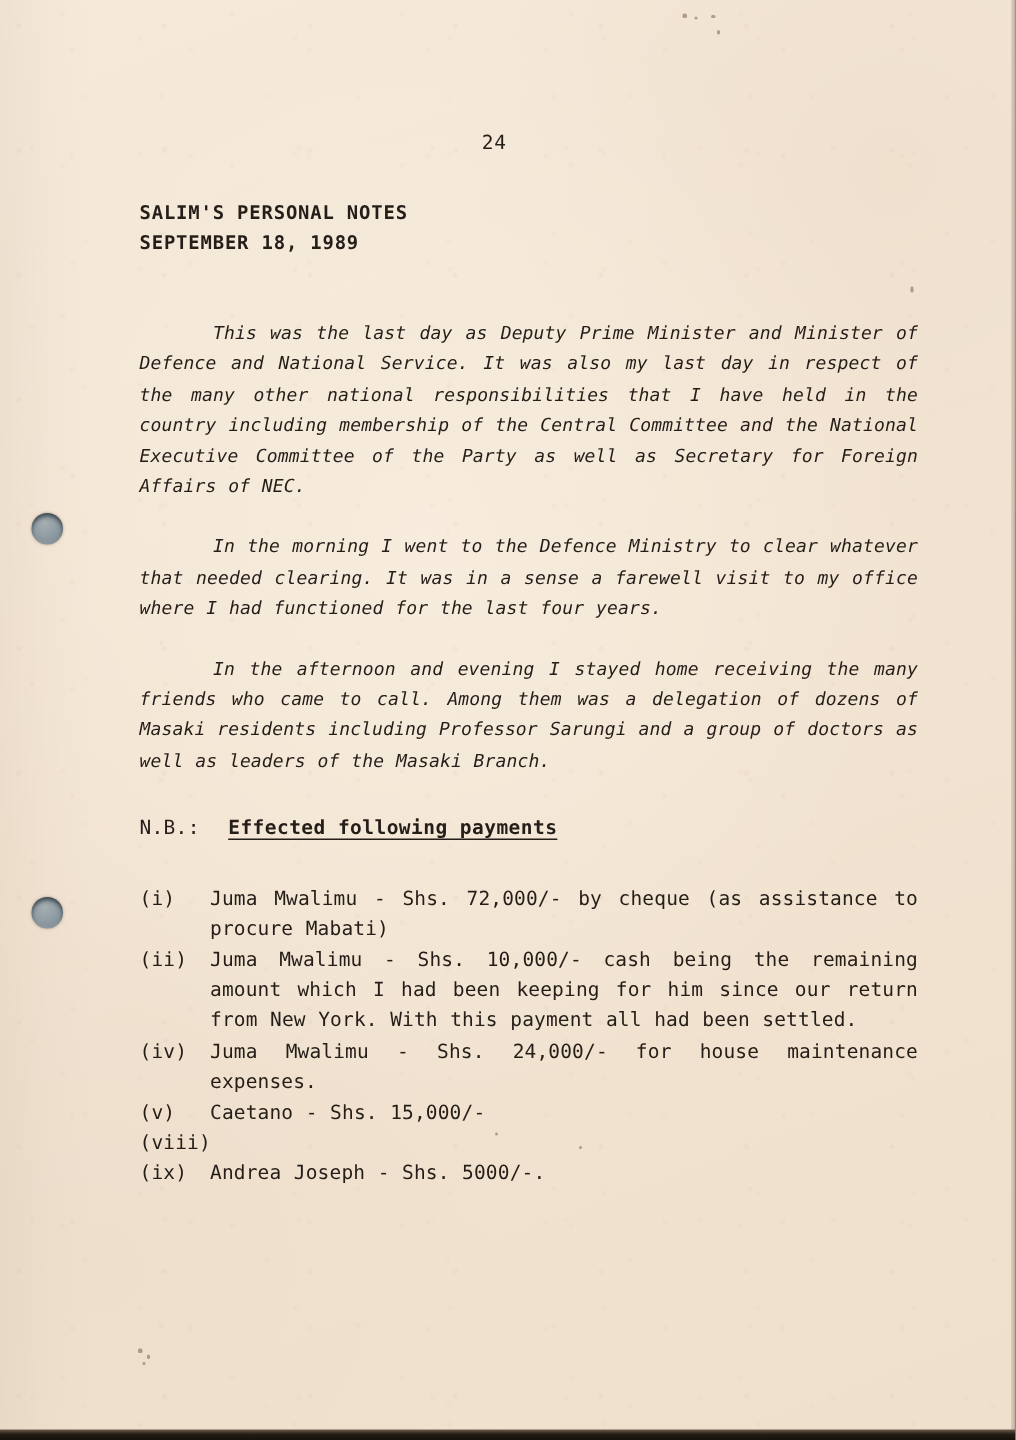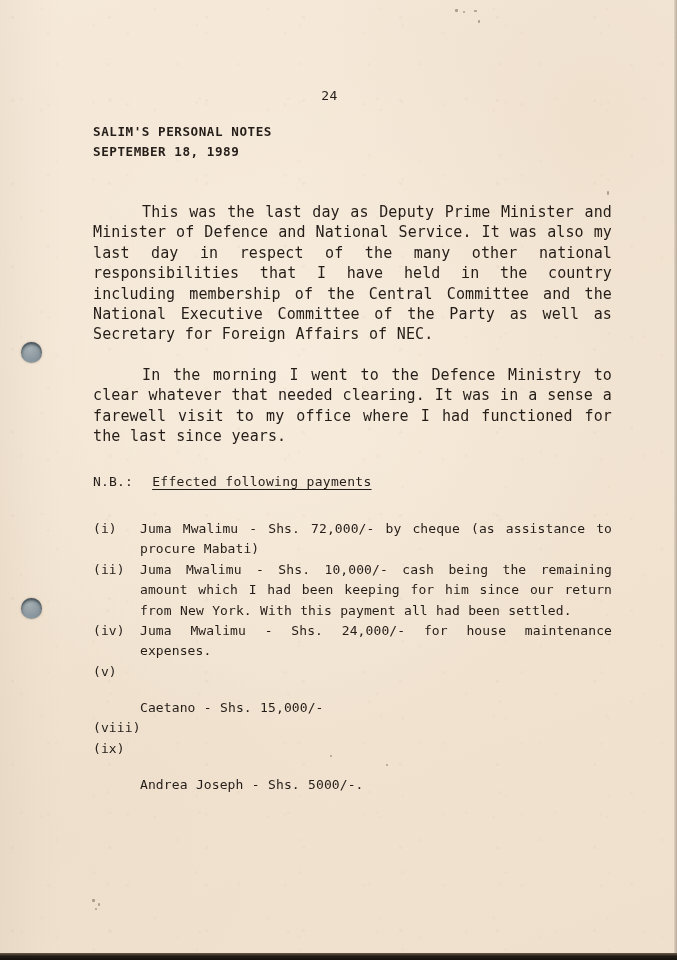--- a/index.html
+++ b/index.html
@@ -86,53 +86,54 @@
     top: 88px;
     text-align: center;
     padding-right: 18px;
     font-size: 13px;
     letter-spacing: .5px;
   }
 
   #content {
     position: absolute;
     left: 93px;
-    top: 122px;
+    top: 132px;
     width: 519px;
   }
 
   .head-line {
     font-size: 12.6px;
     font-weight: bold;
     letter-spacing: .55px;
     line-height: 20px;
     white-space: nowrap;
   }
 
   .para {
-    font-size: 15px;
+    font-size: 12px;
     line-height: 20.4px;
     text-align: justify;
     text-indent: 49px;
     margin: 0;
     letter-spacing: .1px;
     word-spacing: .5px;
+    font-style: italic;
   }
   .para.gap-lg { margin-top: 40px; }
   .para.gap-md { margin-top: 20px; }
 
   .nb-row {
     margin-top: 26px;
     font-size: 13px;
     line-height: 20.4px;
     white-space: nowrap;
   }
   .nb-label { letter-spacing: .2px; }
   .nb-title {
-    font-weight: normal;
+    font-weight: bold;
     text-decoration: underline;
     text-underline-offset: 3px;
     margin-left: 19px;
     letter-spacing: .3px;
   }
 
   #payments {
     margin-top: 26px;
   }
 
@@ -146,21 +147,21 @@
   .pay-marker {
     flex: 0 0 47px;
     white-space: nowrap;
   }
   .pay-marker.wide { flex: 0 0 auto; padding-right: 6px; }
   .pay-text {
     flex: 1 1 auto;
     text-align: justify;
     word-spacing: .4px;
   }
-  .pay-text.nojust { text-align: left; margin-top: 36px; }
+  .pay-text.nojust { text-align: left; }
 
   
   .speck {
     position: absolute;
     background: rgba(92,72,52,.45);
     pointer-events: none;
     border-radius: 1px;
   }
 </style>
 </head>
@@ -186,21 +187,22 @@
   <div class="speck" style="left:330px; top:755px; width:2px; height:2px;"></div>
 
   <div id="page-number">24</div>
 
   <div id="content">
 
     <div class="head-line">SALIM'S PERSONAL NOTES</div>
     <div class="head-line">SEPTEMBER 18, 1989</div>
 
     <p class="para gap-lg">This was the last day as Deputy Prime Minister and Minister of Defence and National Service.  It was also my last day in respect of the many other national responsibilities that I have held in the country including membership of the Central Committee and the National Executive Committee of the Party as well as Secretary for Foreign Affairs of NEC.</p>
-    <p class="para gap-md">In the morning I went to the Defence Ministry to clear whatever that needed clearing.  It was in a sense a farewell visit to my office where I had functioned for the last since years.</p>
+    <p class="para gap-md">In the morning I went to the Defence Ministry to clear whatever that needed clearing.  It was in a sense a farewell visit to my office where I had functioned for the last four years.</p>
+    <p class="para gap-md">In the afternoon and evening I stayed home receiving the many friends who came to call.  Among them was a delegation of dozens of Masaki residents including Professor Sarungi and a group of doctors as well as leaders of the Masaki Branch.</p>
 
     <div class="nb-row">
       <span class="nb-label">N.B.:</span><span class="nb-title">Effected following payments</span>
     </div>
 
     <div id="payments">
         <div class="pay-item">
           <span class="pay-marker">(i)</span>
           <span class="pay-text">Juma Mwalimu - Shs. 72,000/- by cheque (as assistance to procure Mabati)</span>
         </div>

